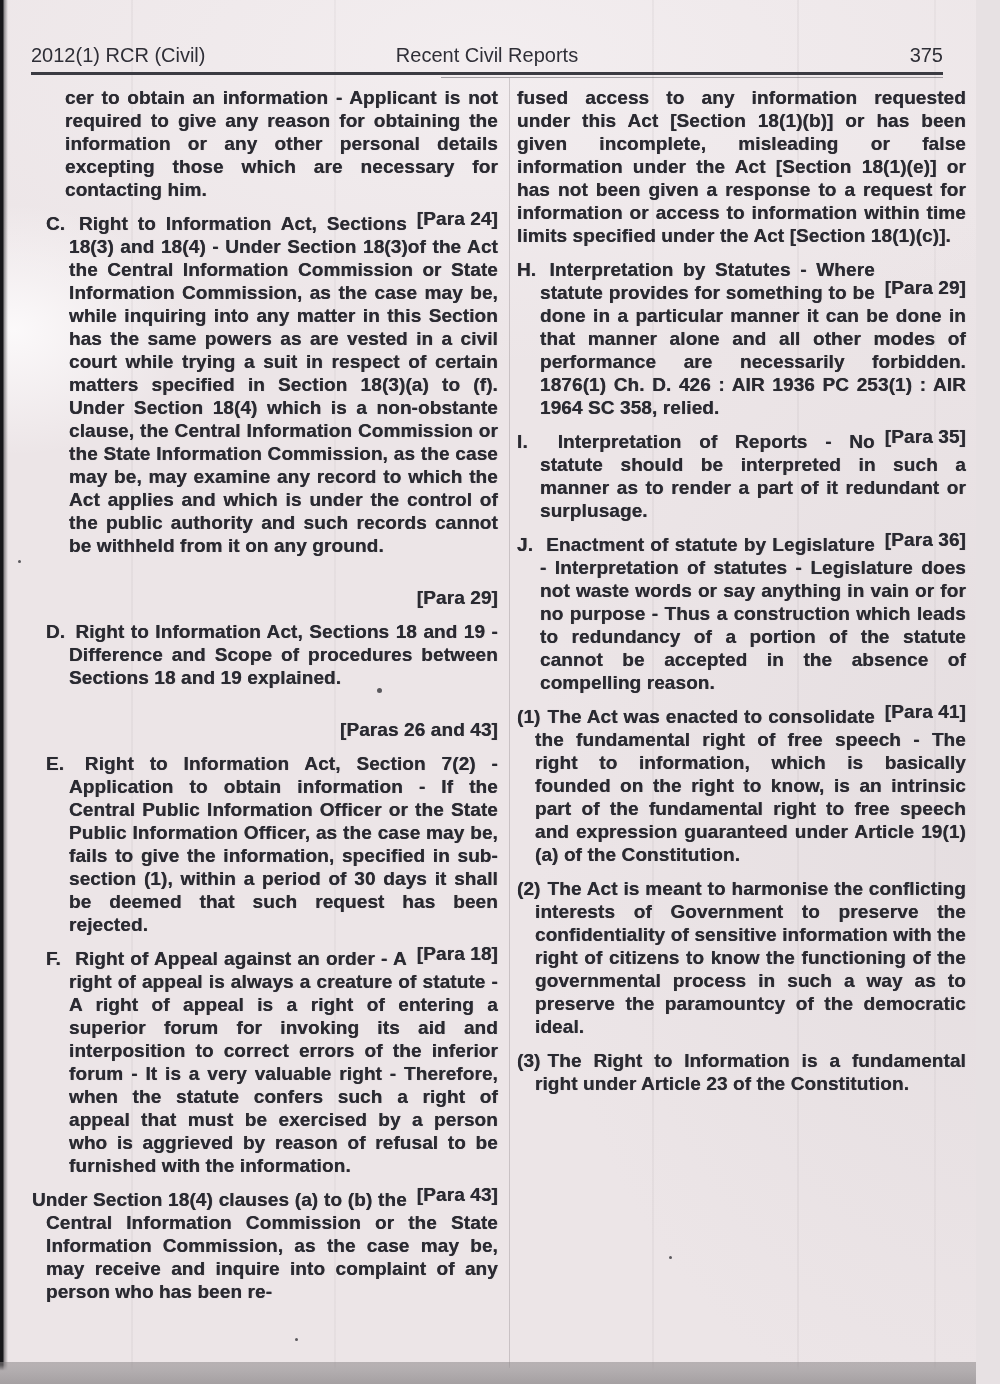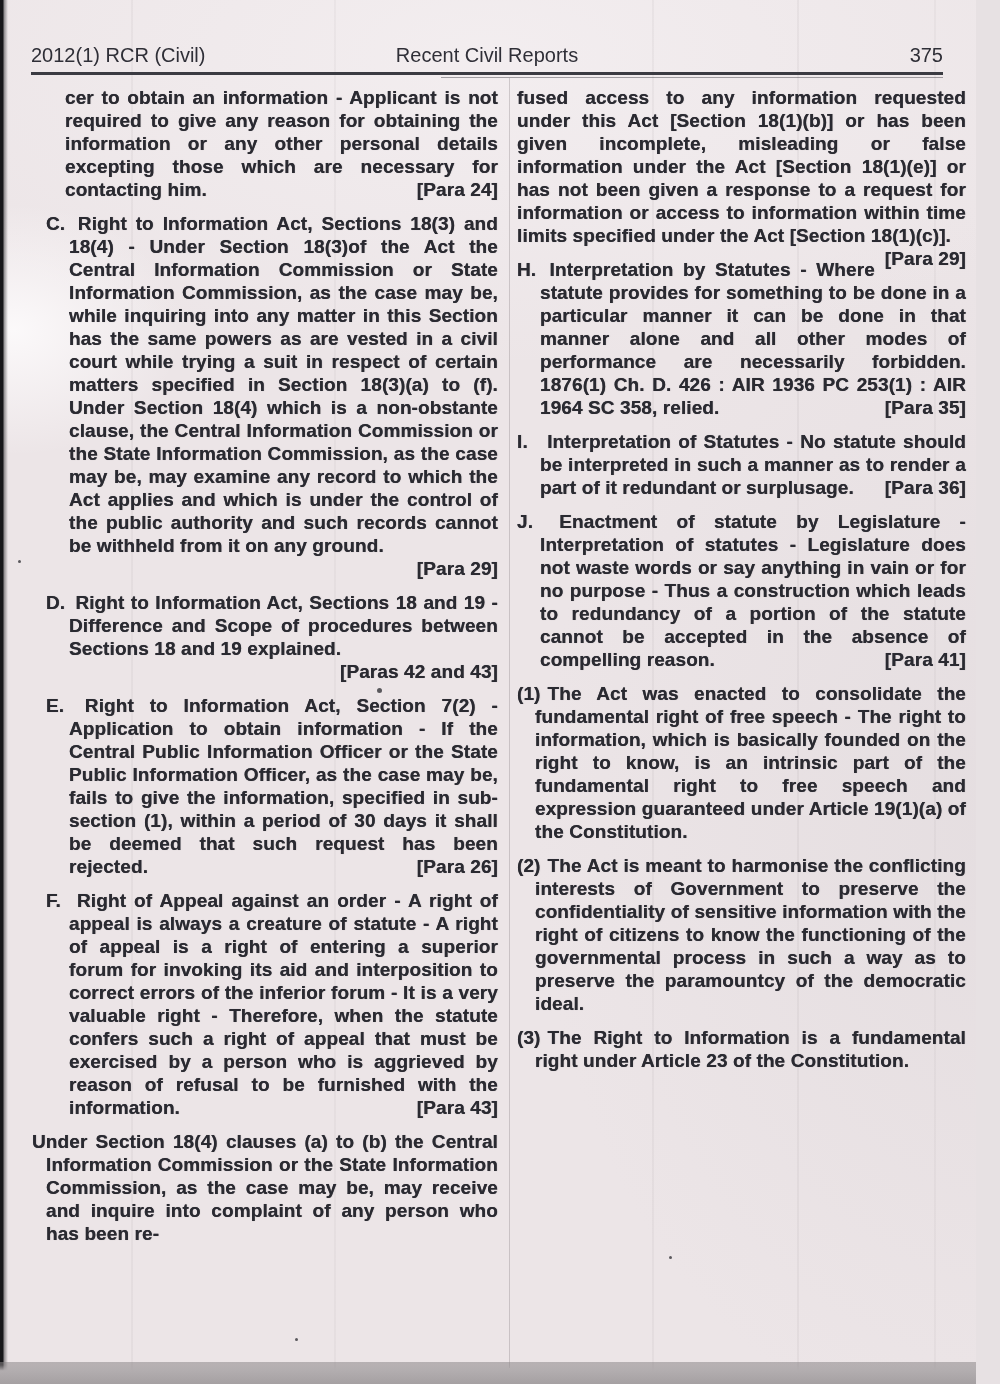--- a/index.html
+++ b/index.html
@@ -66,21 +66,21 @@
   .col-left  { left: 46px;  width: 452px; }
   .col-right { left: 517px; width: 449px; }
   .col p { margin: 0 0 11px; }
   .cont-left { padding-left: 19px; }
   .cont-right { margin-left: 34px; }
   .item { padding-left: 23px; }
   .lbl { display: inline-block; width: 23px; margin-left: -23px; }
   .gsub { margin-left: 41px; text-indent: -14px; }
   .subitem { margin-left: 20px; padding-left: 18px; text-indent: -18px; }
   .slbl { padding-right: 7px; }
-  .pref { float: right; margin-left: 10px; }
+  .pref { float: right; margin-left: 10px; margin-top: 29px; }
   .pref.block { float: none; display: block; text-align: right; text-indent: 0; }
   .speck { position: absolute; background: rgba(40,40,46,0.75); border-radius: 50%; pointer-events: none; }
 </style>
 </head>
 <body>
 
 <div class="page">
   <div class="streaks"></div>
   <div class="edge-left"></div>
   <div class="edge-bottom"></div>
@@ -104,27 +104,27 @@
 
     <p class="item">
       <span class="lbl">C.</span>
       <span>Right to Information Act, Sections 18(3) and 18(4) - Under Section 18(3)of the Act the Central Information Commission or State Information Commission, as the case may be, while inquiring into any matter in this Section has the same powers as are vested in a civil court while trying a suit in respect of certain matters specified in Section 18(3)(a) to (f). Under Section 18(4) which is a non-obstante clause, the Central Information Commission or the State Information Commission, as the case may be, may examine any record to which the Act applies and which is under the control of the public authority and such records cannot be withheld from it on any ground.</span>
       <span class="pref block">[Para 29]</span>
     </p>
 
     <p class="item">
       <span class="lbl">D.</span>
       <span>Right to Information Act, Sections 18 and 19 - Difference and Scope of procedures between Sections 18 and 19 explained.</span>
-      <span class="pref block">[Paras 42 and 43]</span>
+      <span class="pref block">[Paras 26 and 43]</span>
     </p>
 
     <p class="item">
       <span class="lbl">E.</span>
       <span>Right to Information Act, Section 7(2) - Application to obtain information - If the Central Public Information Officer or the State Public Information Officer, as the case may be, fails to give the information, specified in sub-section (1), within a period of 30 days it shall be deemed that such request has been rejected.</span>
-      <span class="pref">[Para 26]</span>
+      <span class="pref">[Para 18]</span>
     </p>
 
     <p class="item">
       <span class="lbl">F.</span>
       <span>Right of Appeal against an order - A right of appeal is always a creature of statute - A right of appeal is a right of entering a superior forum for invoking its aid and interposition to correct errors of the inferior forum - It is a very valuable right - Therefore, when the statute confers such a right of appeal that must be exercised by a person who is aggrieved by reason of refusal to be furnished with the information.</span>
       <span class="pref">[Para 43]</span>
     </p>
 
 
     <p class="gsub">
@@ -139,21 +139,21 @@
     </p>
 
     <p class="item">
       <span class="lbl">H.</span>
       <span>Interpretation by Statutes - Where statute provides for something to be done in a particular manner it can be done in that manner alone and all other modes of performance are necessarily forbidden. 1876(1) Ch. D. 426 : AIR 1936 PC 253(1) : AIR 1964 SC 358, relied.</span>
       <span class="pref">[Para 35]</span>
     </p>
 
     <p class="item">
       <span class="lbl">I.</span>
-      <span>Interpretation of Statutes - No statute should be interpreted in such a manner as to render a part of it redundant or surplusage.</span>
+      <span>Interpretation of Reports - No statute should be interpreted in such a manner as to render a part of it redundant or surplusage.</span>
       <span class="pref">[Para 36]</span>
     </p>
 
     <p class="item">
       <span class="lbl">J.</span>
       <span>Enactment of statute by Legislature - Interpretation of statutes - Legislature does not waste words or say anything in vain or for no purpose - Thus a construction which leads to redundancy of a portion of the statute cannot be accepted in the absence of compelling reason.</span>
       <span class="pref">[Para 41]</span>
     </p>
 
 

